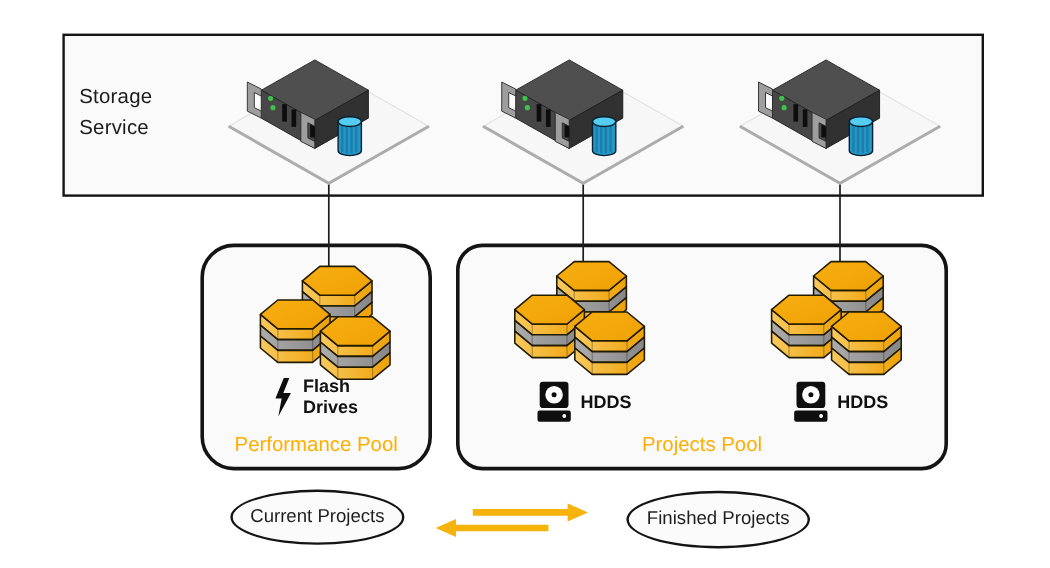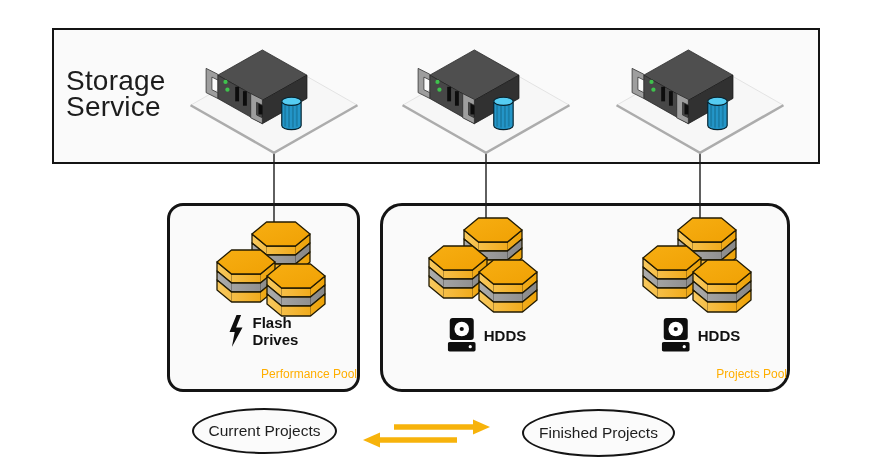--- a/index.html
+++ b/index.html
@@ -9,34 +9,34 @@
   }
   
   .storage-box{
     position:absolute;left:52px;top:28px;width:768px;height:136px;
     background:var(--node_bg,#FAFAFA);
     border:2.5px solid var(--node_border,#141414);
     box-sizing:border-box;
   }
   .storage-title{
     position:absolute;left:12px;top:38px;
-    font-size:28px;line-height:26px;color:#1c1c1c;letter-spacing:.2px;
+    font-size:17px;line-height:26px;color:#1c1c1c;letter-spacing:.2px;
     width:110px;
   }
   
   .pool{
     position:absolute;background:var(--node_bg,#FAFAFA);
     border:3px solid var(--node_border,#141414);
     box-sizing:border-box;
   }
-  .pool.perf{left:167px;top:203px;width:193px;height:189px;border-radius:16px;}
+  .pool.perf{left:167px;top:203px;width:193px;height:189px;border-radius:28px;}
   .pool.cap{left:380px;top:203px;width:410px;height:189px;border-radius:22px;}
   .pool-label{
-    position:absolute;bottom:8px;left:0;width:100%;text-align:right;
-    font-size:12px;color:var(--accent_amber,#FFAE00);
+    position:absolute;bottom:8px;left:0;width:100%;text-align:center;
+    font-size:17px;color:var(--accent_amber,#FFAE00);
   }
   .drive-row{
     position:absolute;display:flex;align-items:center;gap:8px;
     transform:translateX(-50%);
   }
   .drive-row.flash{left:96px;top:108px;}
   .drive-row.hdd1{left:104px;top:112px;}
   .drive-row.hdd2{left:318px;top:112px;}
   .drive-label{
     font-size:15px;line-height:17px;font-weight:700;color:#111;

